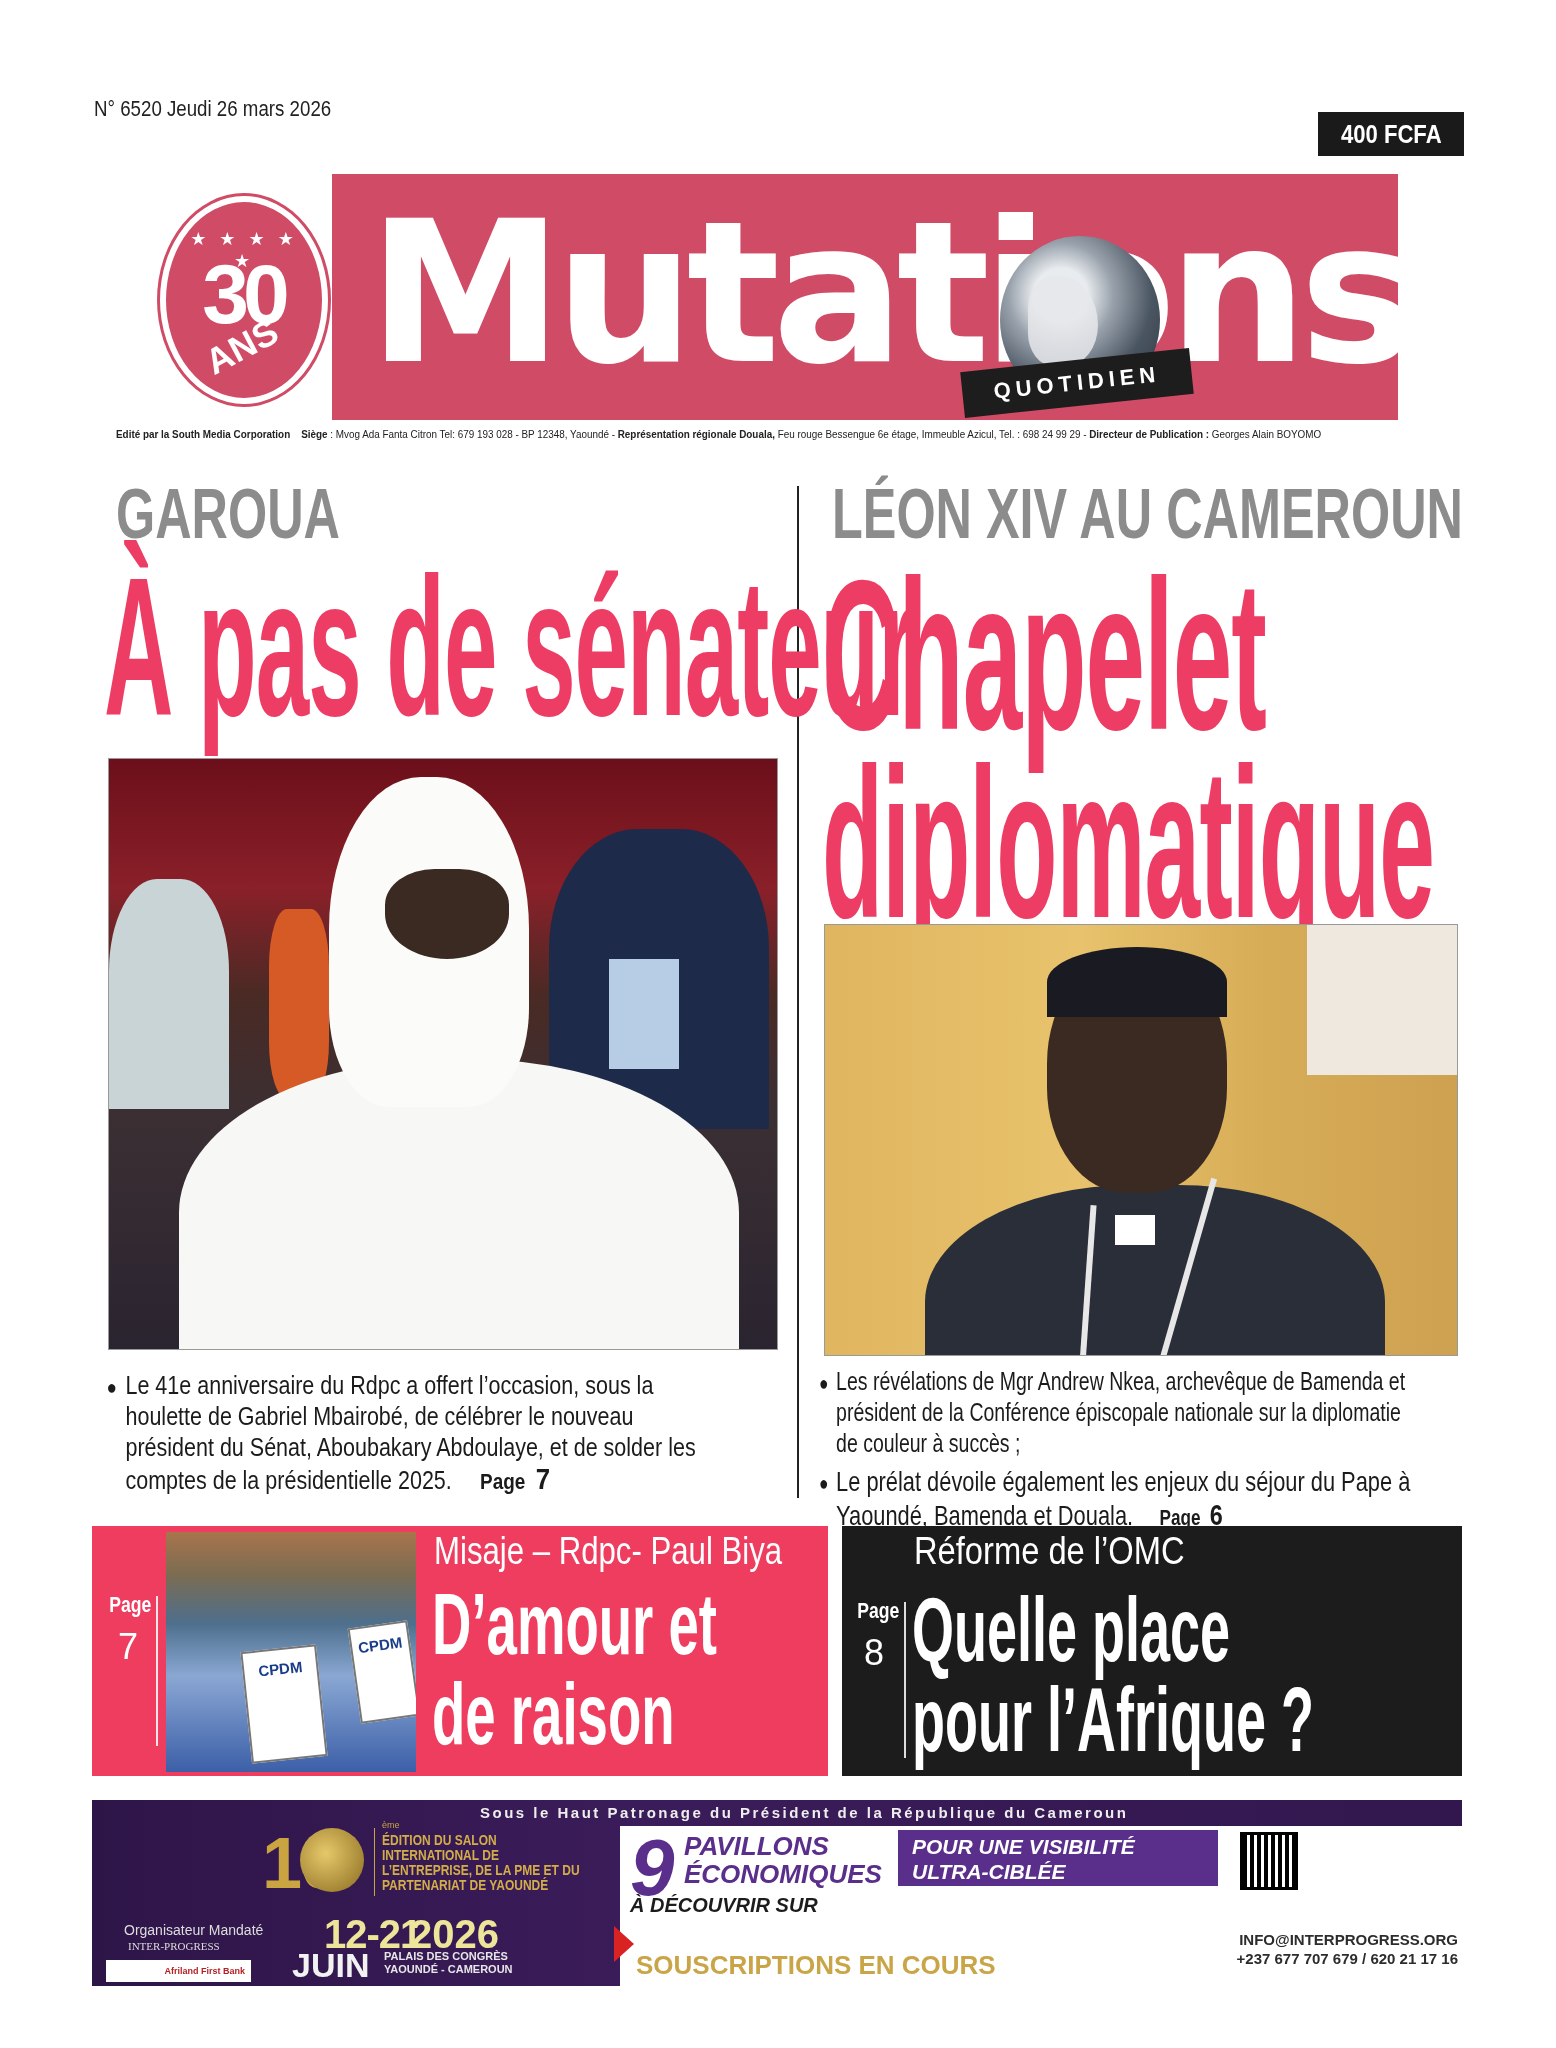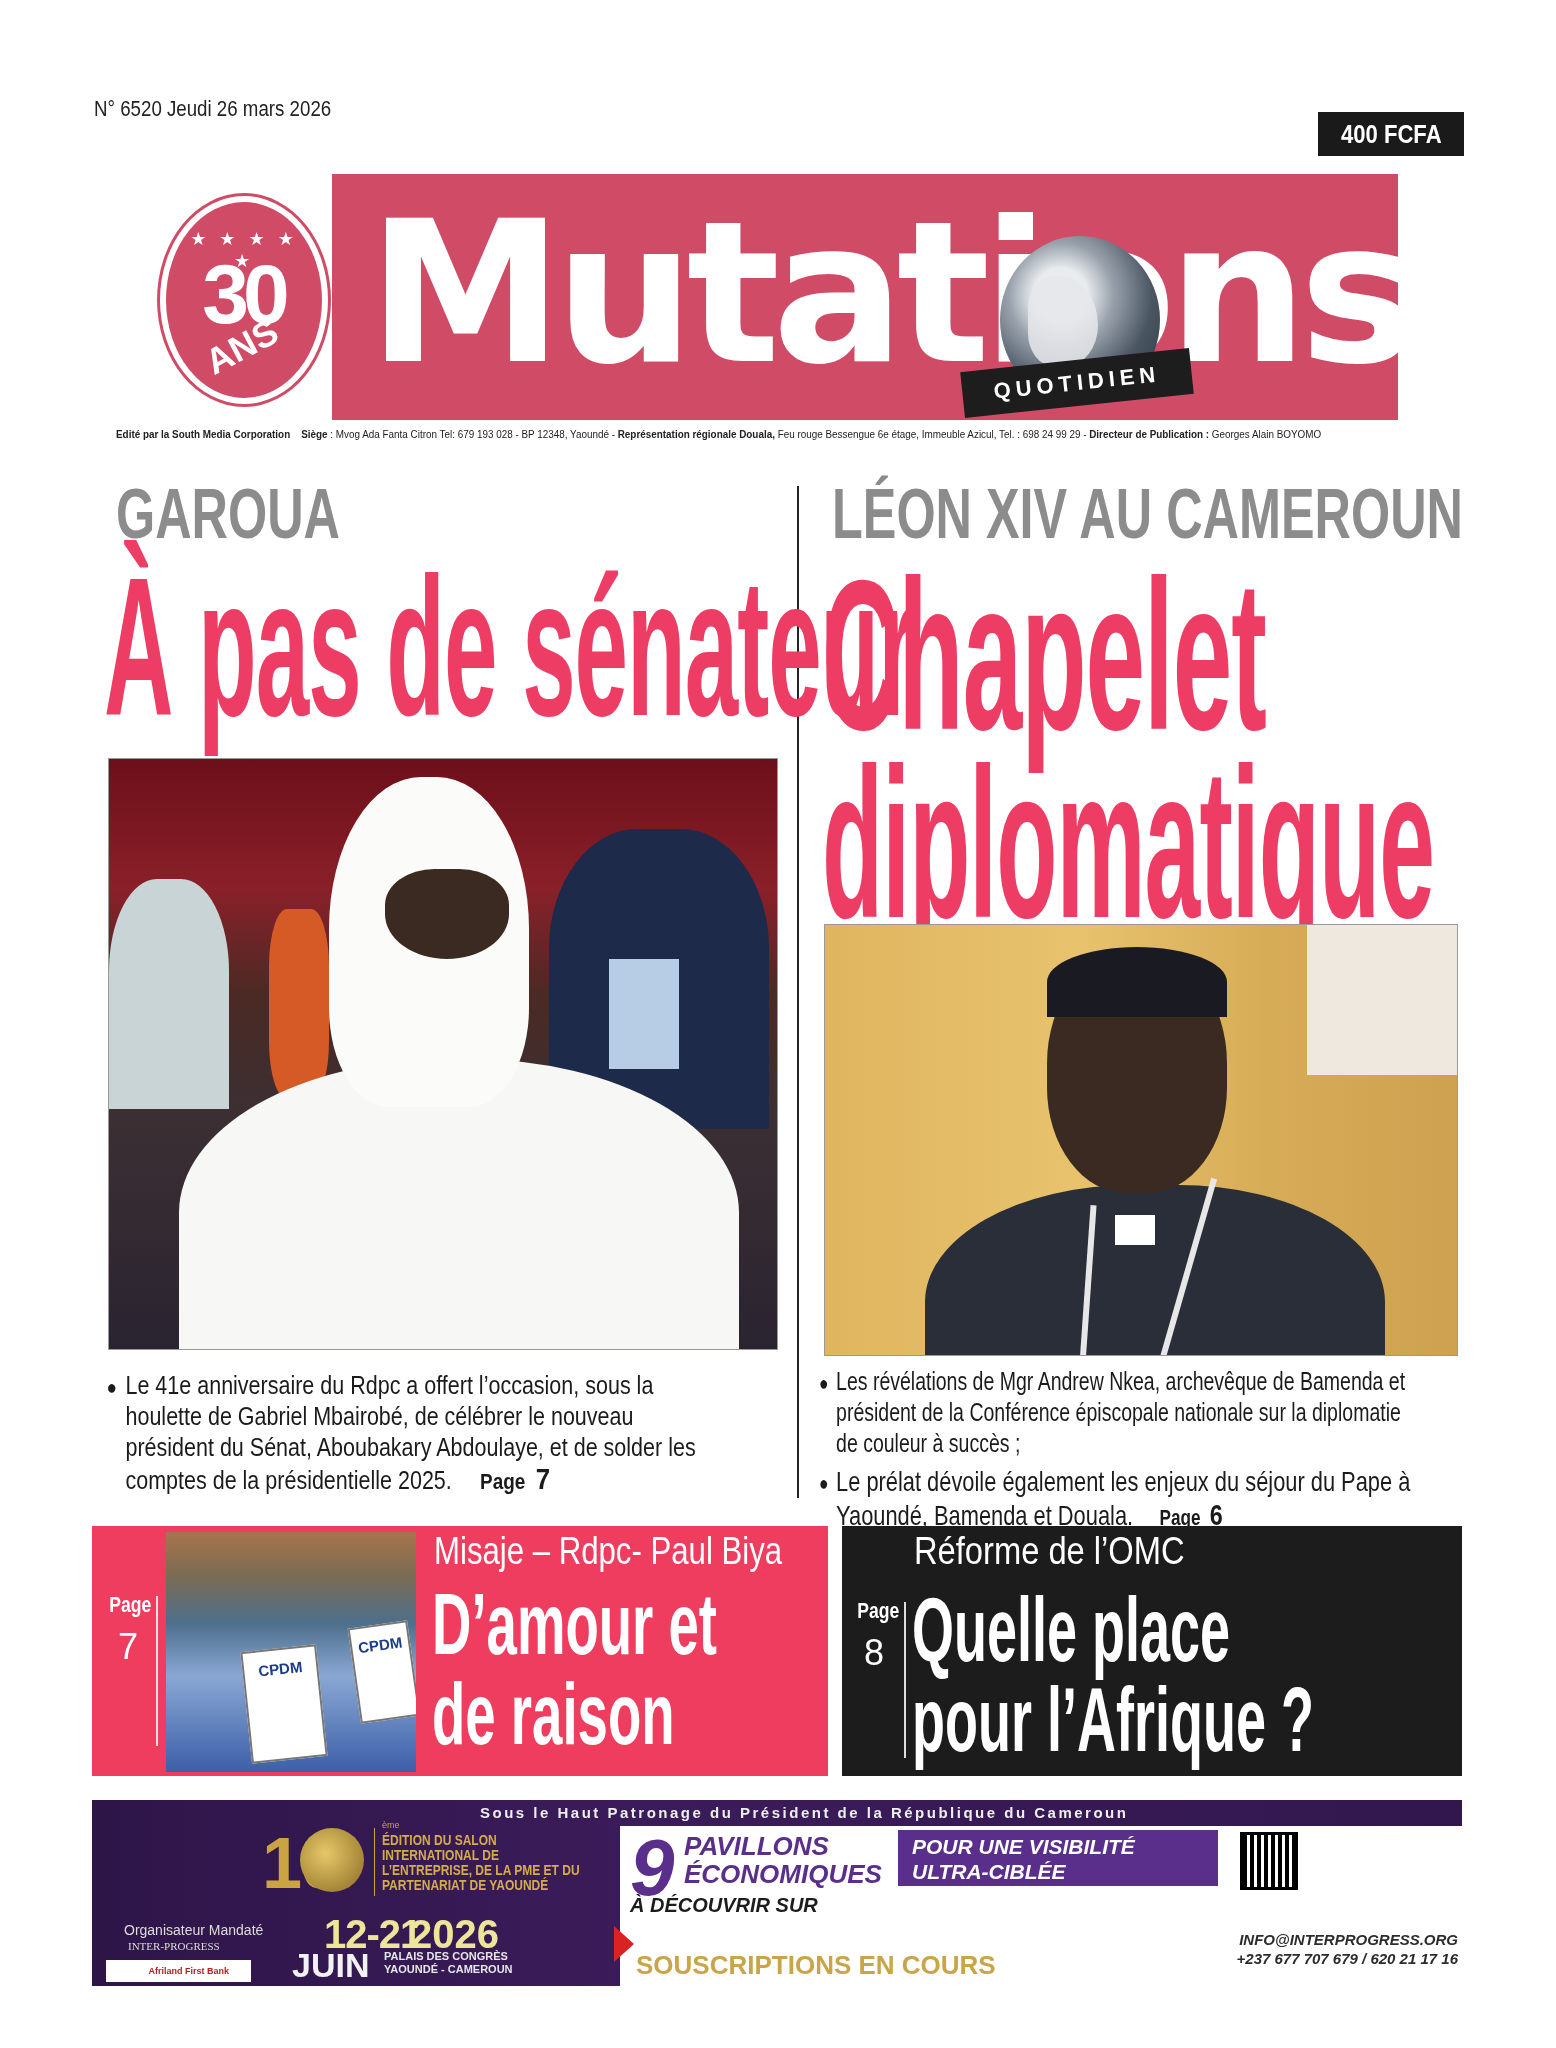--- a/index.html
+++ b/index.html
@@ -89,41 +89,41 @@
   .t-head { position:absolute; color:#fff; font-weight:bold; white-space:nowrap; transform-origin: left top; line-height: 84px; }
 
   
   .ad { left: 92px; top: 1800px; width: 1370px; height: 186px; background: linear-gradient(90deg, #2e1548 0%, #3b1c5a 40%, #32174e 100%); overflow:hidden; }
   .ad-top { position:absolute; left: 388px; top: 4px; color:#eee; font-weight: bold; font-size: 15px; letter-spacing: 2.5px; white-space:nowrap; }
   .ad-logo { position:absolute; left: 20px; top: 10px; width: 150px; height: 102px; border-radius: 50%; background: radial-gradient(circle, #fff 0 60%, #e8e4d0 100%); }
   .ad-logo span { position:absolute; left: 0; right: 0; top: 20px; text-align:center; font-family: "Liberation Serif", serif; color:#9b8a3a; font-size: 20px; font-weight:bold; }
   .ad-logo::after { content:""; position:absolute; left: 32px; top: 58px; width: 86px; height: 36px; border-bottom: 6px solid #6b7b4a; border-radius: 0 0 50% 50%; }
   .ad-org { position:absolute; left: 32px; top: 122px; color:#ddd; font-size: 14px; }
   .ad-ip { position:absolute; left: 36px; top: 140px; color:#ddd; font-size: 11px; font-family: "Liberation Serif", serif; }
-  .ad-bank { position:absolute; left: 14px; top: 160px; width: 145px; height: 22px; background:#fff; color:#b51f24; font-size: 9px; font-weight: bold; display:flex; align-items:center; justify-content:flex-end; padding-right:22px; }
+  .ad-bank { position:absolute; left: 14px; top: 160px; width: 145px; height: 22px; background:#fff; color:#b51f24; font-size: 9px; font-weight: bold; display:flex; align-items:center; justify-content:flex-end; padding-right:6px; }
   .ad-10 { position:absolute; left: 170px; top: 22px; font-size: 72px; font-weight: bold; color: #c9a441; letter-spacing: -2px; }
   .ad-globe { position:absolute; left: 208px; top: 28px; width: 64px; height: 64px; border-radius: 50%; background: radial-gradient(circle at 40% 40%, #e6c86a, #8a6b20); }
   .ad-sep { position:absolute; left: 282px; top: 28px; width: 1px; height: 68px; background:#c9a441; }
   .ad-eme { position:absolute; left: 290px; top: 20px; color:#c9a441; font-size: 9px; }
   .ad-edition { position:absolute; left: 290px; top: 32px; color:#d2ad4a; font-weight:bold; font-size: 15px; line-height: 15px; transform: scaleX(0.8); transform-origin: left; white-space:nowrap; }
   .ad-dates { position:absolute; left: 200px; top: 112px; color:#ece59a; font-weight: bold; font-size: 40px; letter-spacing: -1px; margin-left: 32px; }
   .ad-year { position:absolute; left: 318px; top: 112px; color:#ece59a; font-weight: bold; font-size: 40px; }
   .ad-juin { position:absolute; left: 200px; top: 146px; color:#f2f2f2; font-weight: bold; font-size: 34px; }
   .ad-venue { position:absolute; left: 292px; top: 150px; color:#e6e6e6; font-weight:bold; font-size: 11px; line-height: 13px; }
   .ad-white { position:absolute; left: 528px; top: 26px; width: 842px; height: 160px; background:#fff; }
   .ad-9 { position:absolute; left: 10px; top: -4px; font-size: 80px; font-weight:bold; color:#5a2f8c; font-style: italic; }
   .ad-pav { position:absolute; left: 64px; top: 6px; font-size: 26px; font-weight: bold; font-style: italic; color:#5a2f8c; line-height: 28px; }
   .ad-vis { position:absolute; left: 278px; top: 4px; width: 320px; height: 56px; background:#5a2f8c; color:#fff; font-weight:bold; font-style: italic; font-size: 21px; line-height: 25px; padding: 4px 14px; }
   .ad-qr { position:absolute; left: 620px; top: 6px; width: 58px; height: 58px; background:
     repeating-linear-gradient(90deg, #000 0 4px, #fff 4px 7px), #000; border: 3px solid #000; }
   .ad-decouv { position:absolute; left: 10px; top: 68px; font-size: 20px; font-weight:bold; font-style: italic; color:#1c1c1c; }
   .ad-site { position:absolute; left: 230px; top: 58px; font-size: 38px; font-weight:bold; font-style: italic; color:#1c1c1c; letter-spacing: 1px; }
   .ad-sous { position:absolute; left: 16px; top: 104px; font-size: 26px; font-weight:bold; color:#caa548;margin-top:20px; }
   .ad-arrow { position:absolute; left: -6px; top: 100px; width: 0; height: 0; border-top: 18px solid transparent; border-bottom: 18px solid transparent; border-left: 20px solid #d92323; }
-  .ad-info { position:absolute; left: 488px; top: 104px; font-size: 15px; font-weight: bold; font-style: italic; color:#2c2c2c; text-align:right; width: 350px; line-height: 19px; }
+  .ad-info { position:absolute; left: 488px; top: 104px; font-size: 15px; font-weight: bold; color:#2c2c2c; text-align:right; width: 350px; line-height: 19px; }
 </style>
 </head>
 <body>
 
 <div class="abs issue">N° 6520 Jeudi 26 mars 2026</div>
 <div class="abs price">
     <span>400 FCFA</span>
   </div>
 
 <div class="abs badge">

